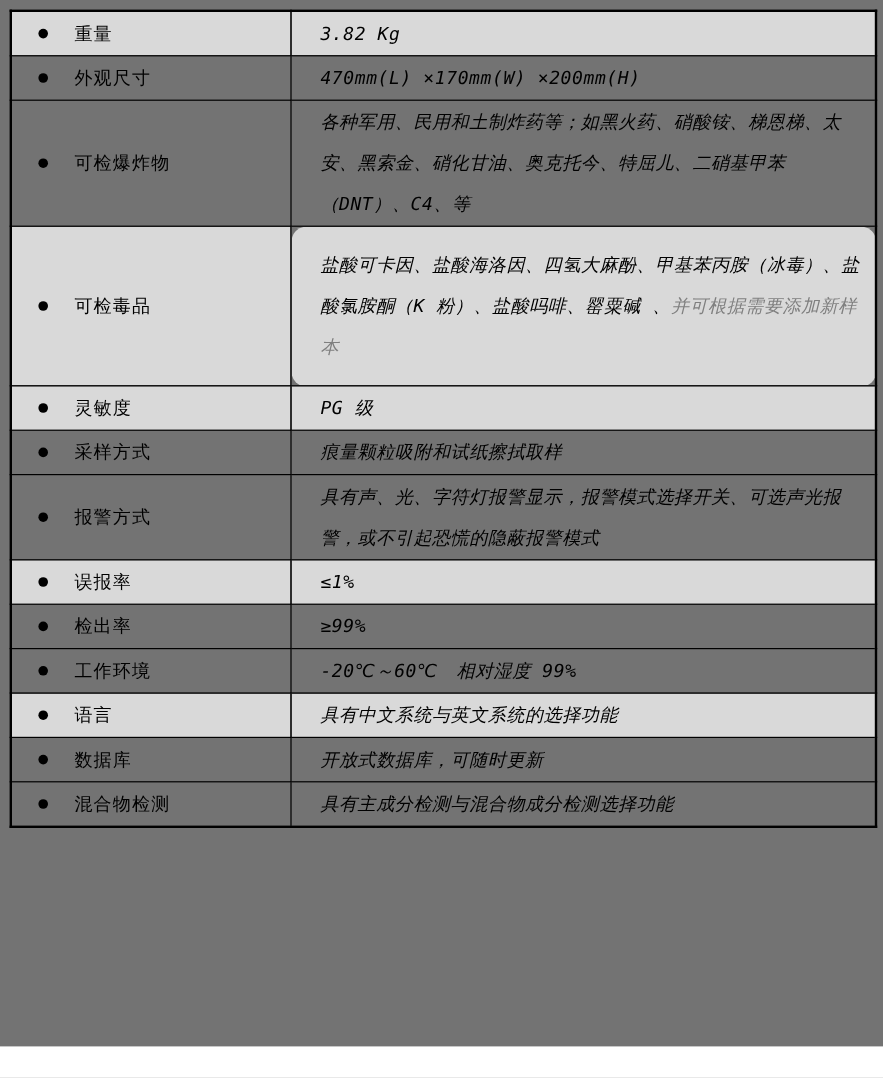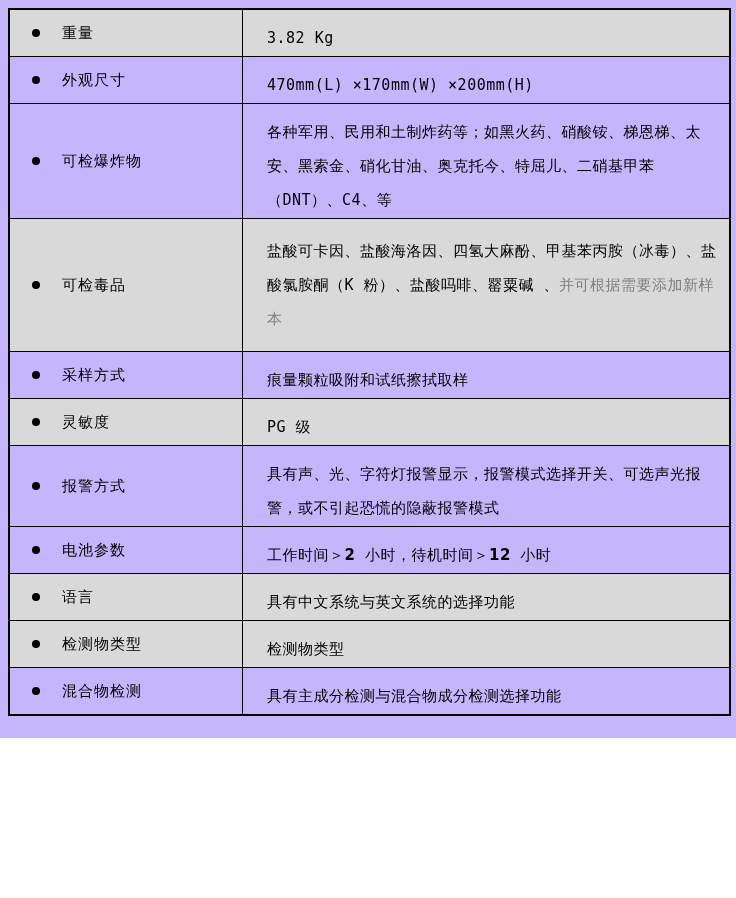--- a/index.html
+++ b/index.html
@@ -9,23 +9,23 @@
   }
   body {
     width: 736px;
     height: 898px;
     font-family: "DejaVu Sans Mono", "DejaVu Sans", sans-serif;
     color: #000;
   }
   .page {
     box-sizing: border-box;
     width: 736px;
-    height: 738px;
+    height: 872px;
     padding: 8px 5px 0 8px;
-    background: #c4b5fd;
+    background: #737373;
   }
   table.spec-table {
     border-collapse: collapse;
     table-layout: fixed;
     width: 723px;
     border: 2px solid var(--border-color, #000);
   }
   td {
     border: 1px solid var(--border-color, #000);
     font-size: 15px;
@@ -34,28 +34,30 @@
   }
   tr.spec-row { height: 37px; }
   tr.spec-row.shaded { background: var(--shade-color, #d9d9d9); }
   td.label-cell {
     width: 206px;
     padding: 0 4px 0 22px;
     vertical-align: middle;
     white-space: nowrap;
   }
   td.value-cell {
-    padding: 11px 8px 1px 24px;
+    padding: 1px 8px 1px 24px;
     vertical-align: middle;
     line-height: 34px;
     letter-spacing: 0.5px;
+    font-style: italic;
   }
   td.value-cell.spacious {
     padding-top: 15px;
     padding-bottom: 15px;
+    border-radius: 12px;
   }
   .bullet {
     display: inline-block;
     width: 8px;
     height: 8px;
     border-radius: 50%;
     background: #000;
     margin-right: 22px;
     vertical-align: 1px;
   }
@@ -81,43 +83,51 @@
           <td class="value-cell"><span class="">470mm(L) ×170mm(W) ×200mm(H)</span></td>
         </tr>
         <tr class="spec-row">
           <td class="label-cell"><span class="bullet"></span><span class="label-text">可检爆炸物</span></td>
           <td class="value-cell"><span class="">各种军用、民用和土制炸药等；如黑火药、硝酸铵、梯恩梯、太安、黑索金、硝化甘油、奥克托今、特屈儿、二硝基甲苯（DNT）、C4、等</span></td>
         </tr>
         <tr class="spec-row shaded">
           <td class="label-cell"><span class="bullet"></span><span class="label-text">可检毒品</span></td>
           <td class="value-cell spacious"><span class="">盐酸可卡因、盐酸海洛因、四氢大麻酚、甲基苯丙胺（冰毒）、盐酸氯胺酮（K 粉）、盐酸吗啡、罂粟碱 、</span><span class="seg-muted ">并可根据需要添加新样本</span></td>
         </tr>
-        <tr class="spec-row">
-          <td class="label-cell"><span class="bullet"></span><span class="label-text">采样方式</span></td>
-          <td class="value-cell"><span class="">痕量颗粒吸附和试纸擦拭取样</span></td>
-        </tr>
         <tr class="spec-row shaded">
           <td class="label-cell"><span class="bullet"></span><span class="label-text">灵敏度</span></td>
           <td class="value-cell"><span class="">PG 级</span></td>
         </tr>
         <tr class="spec-row">
+          <td class="label-cell"><span class="bullet"></span><span class="label-text">采样方式</span></td>
+          <td class="value-cell"><span class="">痕量颗粒吸附和试纸擦拭取样</span></td>
+        </tr>
+        <tr class="spec-row">
           <td class="label-cell"><span class="bullet"></span><span class="label-text">报警方式</span></td>
           <td class="value-cell"><span class="">具有声、光、字符灯报警显示，报警模式选择开关、可选声光报警，或不引起恐慌的隐蔽报警模式</span></td>
         </tr>
+        <tr class="spec-row shaded">
+          <td class="label-cell"><span class="bullet"></span><span class="label-text">误报率</span></td>
+          <td class="value-cell"><span class="">≤1%</span></td>
+        </tr>
         <tr class="spec-row">
-          <td class="label-cell"><span class="bullet"></span><span class="label-text">电池参数</span></td>
-          <td class="value-cell"><span class="">工作时间＞</span><span class="seg-bold">2</span><span class=""> 小时，待机时间＞</span><span class="seg-bold">12</span><span class=""> 小时</span></td>
+          <td class="label-cell"><span class="bullet"></span><span class="label-text">检出率</span></td>
+          <td class="value-cell"><span class="">≥99%</span></td>
+        </tr>
+        <tr class="spec-row">
+          <td class="label-cell"><span class="bullet"></span><span class="label-text">工作环境</span></td>
+          <td class="value-cell"><span class="">-20℃～60℃　相对湿度 99%</span></td>
         </tr>
         <tr class="spec-row shaded">
           <td class="label-cell"><span class="bullet"></span><span class="label-text">语言</span></td>
           <td class="value-cell"><span class="">具有中文系统与英文系统的选择功能</span></td>
         </tr>
-        <tr class="spec-row shaded">
-          <td class="label-cell"><span class="bullet"></span><span class="label-text">检测物类型</span></td>
-          <td class="value-cell"><span class="">检测物类型</span></td>
+        <tr class="spec-row">
+          <td class="label-cell"><span class="bullet"></span><span class="label-text">数据库</span></td>
+          <td class="value-cell"><span class="">开放式数据库，可随时更新</span></td>
         </tr>
         <tr class="spec-row">
           <td class="label-cell"><span class="bullet"></span><span class="label-text">混合物检测</span></td>
           <td class="value-cell"><span class="">具有主成分检测与混合物成分检测选择功能</span></td>
         </tr>
       </tbody>
   </table>
 </div>
 
 </body></html>

